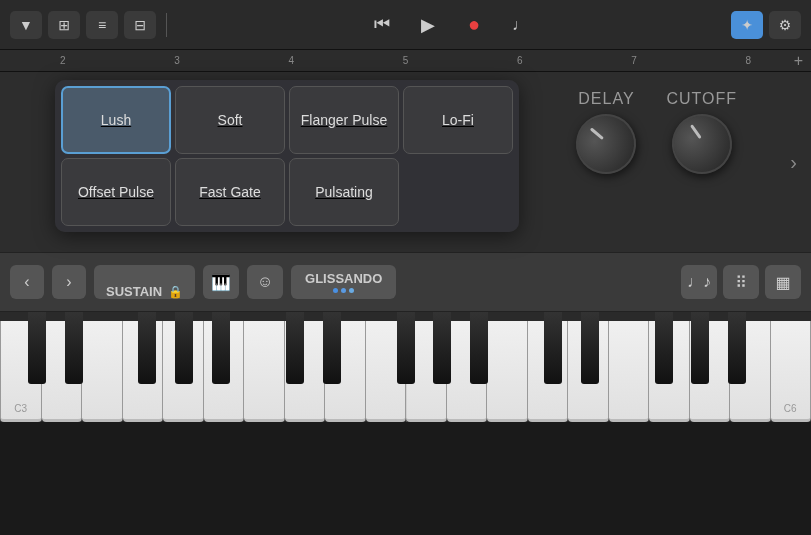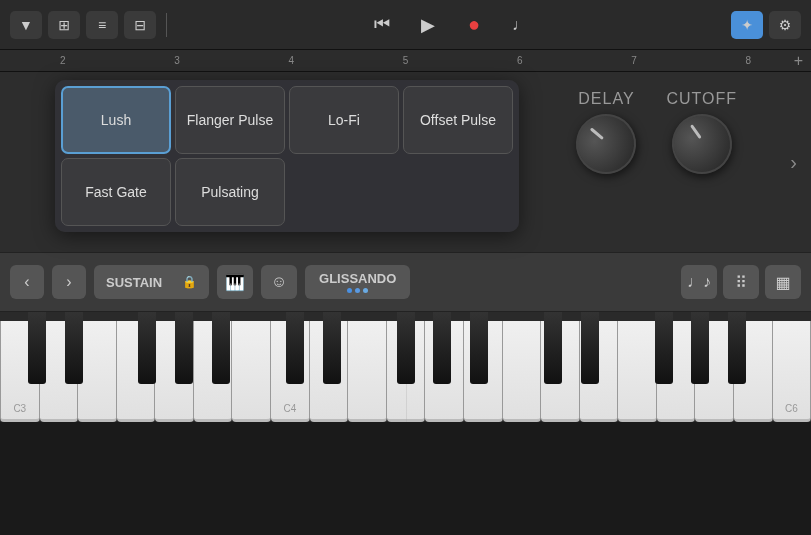--- a/index.html
+++ b/index.html
@@ -116,20 +116,21 @@
       left: 55px;
       background: rgba(50,50,55,0.97);
       border-radius: 10px;
       padding: 6px;
       display: grid;
       grid-template-columns: repeat(4, 110px);
       grid-template-rows: repeat(2, 68px);
       gap: 4px;
       z-index: 10;
       box-shadow: 0 4px 20px rgba(0,0,0,0.5);
+      text-decoration: underline;
     }
 
     .preset-btn {
       background: #3a3a3d;
       border: 1px solid #555;
       border-radius: 7px;
       color: #ddd;
       font-size: 14px;
       cursor: pointer;
       display: flex;
@@ -233,22 +234,22 @@
       height: 34px;
       padding: 0 12px;
       background: #555;
       border: none;
       border-radius: 6px;
       color: #ccc;
       font-size: 13px;
       font-weight: 600;
       cursor: pointer;
       display: flex;
-      align-items: center;
-      gap: 20px;
+      align-items: flex-end;
+      gap: 6px;
     }
 
     .lock-icon {
       font-size: 12px;
     }
 
     .icon-btn {
       width: 36px;
       height: 34px;
       background: #555;
@@ -434,20 +435,23 @@
   <span class="ruler-add">+</span>
 </div>
 
 <div class="content-background">
 
   <div class="preset-panel">
     <button class="preset-btn selected">
       <span>Lush</span>
     </button>
     <button class="preset-btn">
+      <span>Soft</span>
+    </button>
+    <button class="preset-btn">
       <span>Flanger Pulse</span>
     </button>
     <button class="preset-btn">
       <span>Lo-Fi</span>
     </button>
     <button class="preset-btn">
       <span>Offset Pulse</span>
     </button>
     <button class="preset-btn">
       <span>Fast Gate</span>
@@ -521,23 +525,20 @@
   <div class="piano-keys" id="piano-container">
   <div class="white-key" style="width: 36.8636px; min-width: 36.8636px; flex-shrink: 0; position: relative;">
         <span class="key-label">C3</span>
       </div>
       <div class="white-key" style="width: 36.8636px; min-width: 36.8636px; flex-shrink: 0; position: relative;"></div>
       <div class="white-key" style="width: 36.8636px; min-width: 36.8636px; flex-shrink: 0; position: relative;"></div>
       <div class="white-key" style="width: 36.8636px; min-width: 36.8636px; flex-shrink: 0; position: relative;"></div>
       <div class="white-key" style="width: 36.8636px; min-width: 36.8636px; flex-shrink: 0; position: relative;"></div>
       <div class="white-key" style="width: 36.8636px; min-width: 36.8636px; flex-shrink: 0; position: relative;"></div>
       <div class="white-key" style="width: 36.8636px; min-width: 36.8636px; flex-shrink: 0; position: relative;"></div>
-      <div class="white-key" style="width: 36.8636px; min-width: 36.8636px; flex-shrink: 0; position: relative;">
-        <span class="key-label">C4</span>
-      </div>
       <div class="white-key" style="width: 36.8636px; min-width: 36.8636px; flex-shrink: 0; position: relative;"></div>
       <div class="white-key" style="width: 36.8636px; min-width: 36.8636px; flex-shrink: 0; position: relative;"></div>
       <div class="white-key" style="width: 36.8636px; min-width: 36.8636px; flex-shrink: 0; position: relative;"></div>
       <div class="white-key" style="width: 36.8636px; min-width: 36.8636px; flex-shrink: 0; position: relative;"></div>
       <div class="white-key" style="width: 36.8636px; min-width: 36.8636px; flex-shrink: 0; position: relative;"></div>
       <div class="white-key" style="width: 36.8636px; min-width: 36.8636px; flex-shrink: 0; position: relative;"></div>
       <div class="white-key" style="width: 36.8636px; min-width: 36.8636px; flex-shrink: 0; position: relative;"></div>
       <div class="white-key" style="width: 36.8636px; min-width: 36.8636px; flex-shrink: 0; position: relative;"></div>
       <div class="white-key" style="width: 36.8636px; min-width: 36.8636px; flex-shrink: 0; position: relative;"></div>
       <div class="white-key" style="width: 36.8636px; min-width: 36.8636px; flex-shrink: 0; position: relative;"></div>

